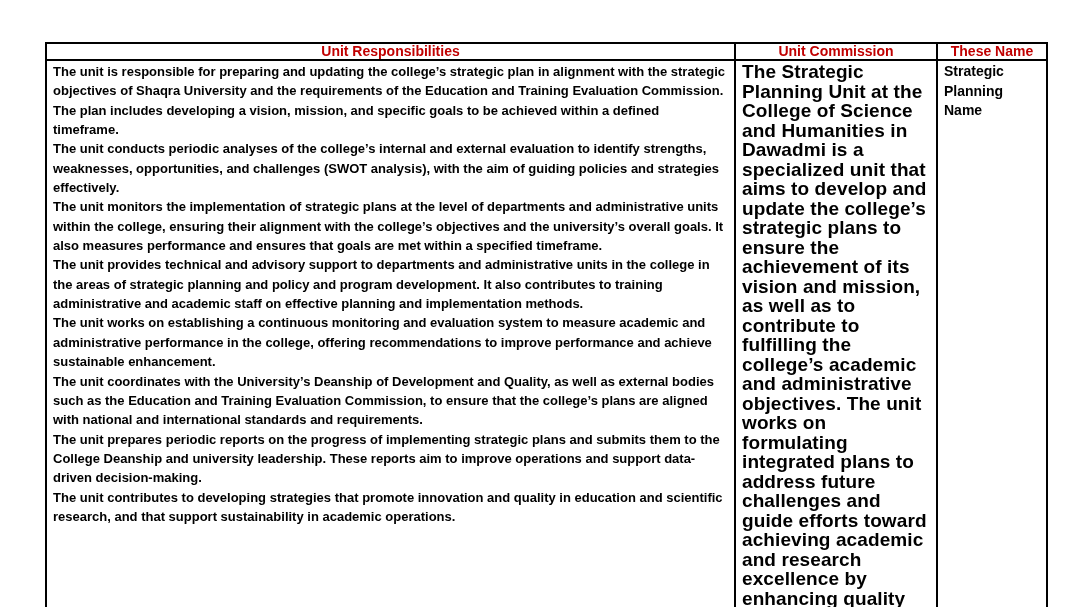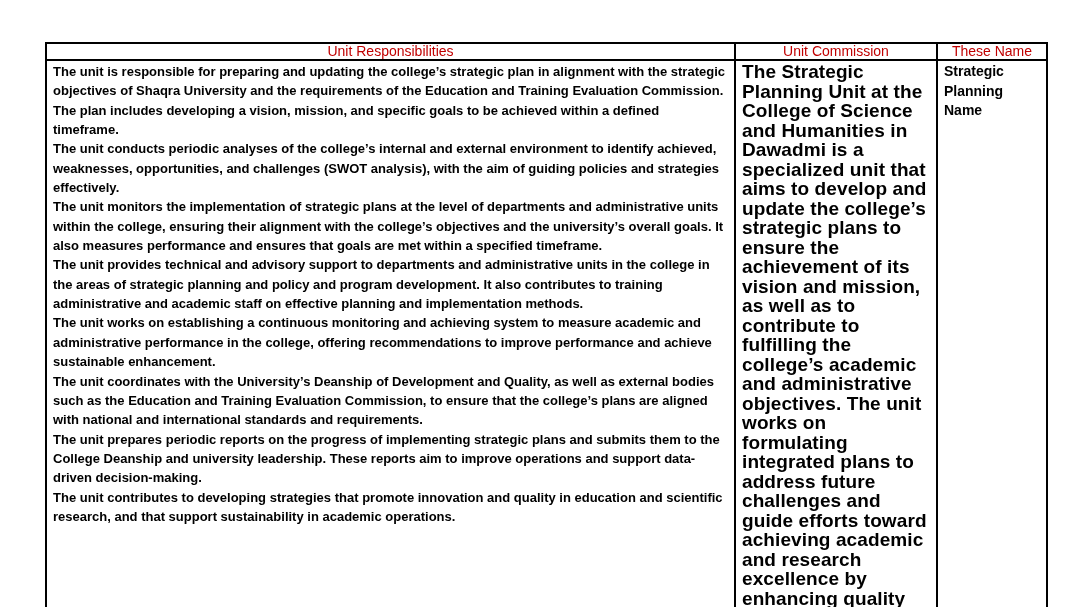--- a/index.html
+++ b/index.html
@@ -21,21 +21,21 @@
   .units-table th, .units-table td {
     border: 2px solid var(--border, #000000);
   }
   col.col-resp { width: 689px; }
   col.col-desc { width: 202px; }
   col.col-name { width: 110px; }
 
   .units-table th {
     color: var(--header-text, #C00000);
     font-size: 14px;
-    font-weight: 400;
+    font-weight: 700;
     text-align: center;
     height: 15px;
     line-height: 15px;
     padding: 0 2px;
     overflow: hidden;
     white-space: nowrap;
   }
 
   .units-table td {
     vertical-align: top;
@@ -65,24 +65,24 @@
     <tr>
       <th>Unit Responsibilities</th>
       <th>Unit Commission</th>
       <th>These Name</th>
     </tr>
   </thead>
   <tbody>
     <tr>
       <td class="cell-resp">
           <div>The unit is responsible for preparing and updating the college’s strategic plan in alignment with the strategic objectives of Shaqra University and the requirements of the Education and Training Evaluation Commission. The plan includes developing a vision, mission, and specific goals to be achieved within a defined timeframe.</div>
-          <div>The unit conducts periodic analyses of the college’s internal and external environment to identify achieved, weaknesses, opportunities, and challenges (SWOT analysis), with the aim of guiding policies and strategies effectively.</div>
+          <div>The unit conducts periodic analyses of the college’s internal and external evaluation to identify strengths, weaknesses, opportunities, and challenges (SWOT analysis), with the aim of guiding policies and strategies effectively.</div>
           <div>The unit monitors the implementation of strategic plans at the level of departments and administrative units within the college, ensuring their alignment with the college’s objectives and the university’s overall goals. It also measures performance and ensures that goals are met within a specified timeframe.</div>
           <div>The unit provides technical and advisory support to departments and administrative units in the college in the areas of strategic planning and policy and program development. It also contributes to training administrative and academic staff on effective planning and implementation methods.</div>
-          <div>The unit works on establishing a continuous monitoring and achieving system to measure academic and administrative performance in the college, offering recommendations to improve performance and achieve sustainable enhancement.</div>
+          <div>The unit works on establishing a continuous monitoring and evaluation system to measure academic and administrative performance in the college, offering recommendations to improve performance and achieve sustainable enhancement.</div>
           <div>The unit coordinates with the University’s Deanship of Development and Quality, as well as external bodies such as the Education and Training Evaluation Commission, to ensure that the college’s plans are aligned with national and international standards and requirements.</div>
           <div>The unit prepares periodic reports on the progress of implementing strategic plans and submits them to the College Deanship and university leadership. These reports aim to improve operations and support data-driven decision-making.</div>
           <div>The unit contributes to developing strategies that promote innovation and quality in education and scientific research, and that support sustainability in academic operations.</div>
         </td>
       <td class="cell-desc">The Strategic Planning Unit at the College of Science and Humanities in Dawadmi is a specialized unit that aims to develop and update the college’s strategic plans to ensure the achievement of its vision and mission, as well as to contribute to fulfilling the college’s academic and administrative objectives. The unit works on formulating integrated plans to address future challenges and guide efforts toward achieving academic and research excellence by enhancing quality and innovation in all educational, research, and administrative processes.</td>
       <td class="cell-name">Strategic Planning Name</td>
     </tr>
   </tbody>
 </table>
 

